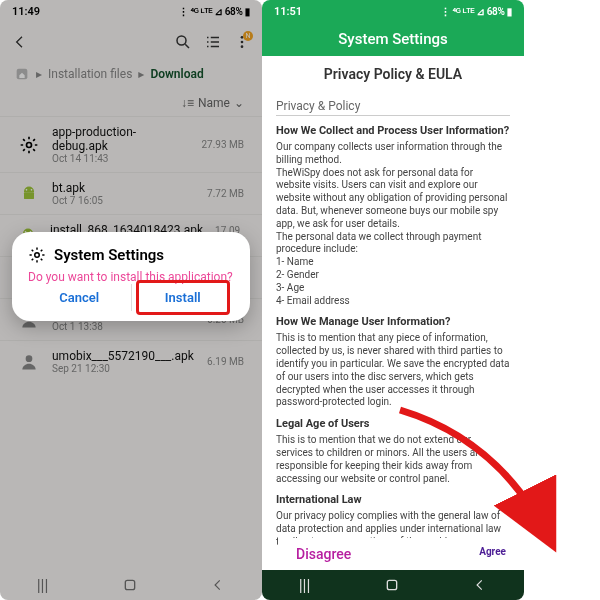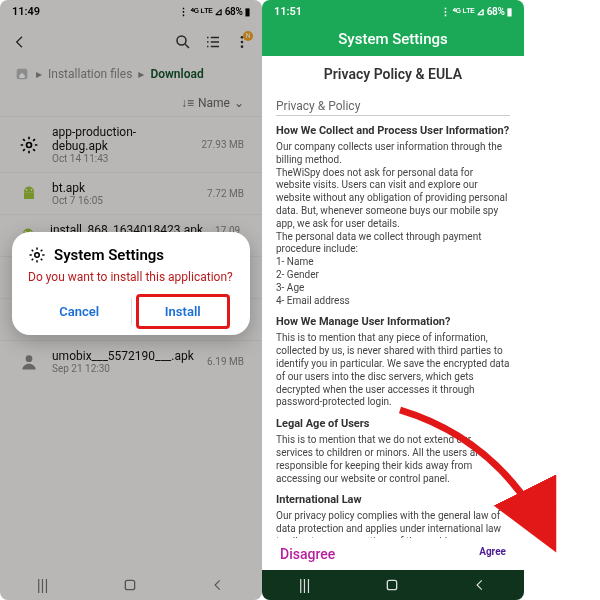--- a/index.html
+++ b/index.html
@@ -20,36 +20,36 @@
   .flist { }
   .frow { display: flex; align-items: center; padding: 8px 18px; gap: 12px; border-top: 1px solid rgba(0,0,0,0.05); }
   .fico { width: 22px; height: 22px; display:flex; align-items:center; justify-content:center; }
   .fmeta { flex: 1; }
   .fname { font-size: 12px; color: #111; }
   .fdate { font-size: 10px; color: #888; }
   .fsize { font-size: 10px; color: #888; }
   .dim { position: absolute; inset: 0; background: rgba(0,0,0,0.25); }
   .dialog { position: absolute; left: 12px; right: 12px; top: 232px; background: #fff; border-radius: 18px; padding: 14px 16px 10px; box-shadow: 0 6px 20px rgba(0,0,0,0.25); }
   .dtitle { display: flex; align-items: center; gap: 8px; font-size: 15px; font-weight: 600; margin-bottom: 6px; }
-  .dmsg { font-size: 12px; color: #b91c1c; margin-bottom: 14px; }
+  .dmsg { font-size: 12px; color: #ec4899; }
   .dbtns { display: flex; }
   .dbtn { flex: 1; text-align: center; font-size: 13px; font-weight: 600; color: #1a6fd6; padding: 6px 0; }
   .dbtn.install { position: relative; }
   .redbox { position: absolute; inset: -4px 4px -4px 4px; border: 3px solid #e21818; border-radius: 4px; pointer-events: none; }
   .nav { position: absolute; left: 0; right: 0; bottom: 0; height: 30px; display: flex; justify-content: space-around; align-items: center; }
   .phoneL .nav { color: #555; }
   .phoneR .nav { background: #10331d; color: #ddd; }
   
   .titlebar { background: #1ba957; color: #fff; text-align: center; padding: 8px 0; font-size: 15px; font-weight: 500; }
   .content { padding: 8px 14px 40px; background: #fff; height: calc(600px - 22px - 36px - 30px); overflow: hidden; font-size: 10.5px; color: #333; }
   .ph { text-align: center; font-size: 14px; font-weight: 600; margin: 2px 0 17px; }
   .shead { font-size: 12px; color: #666; border-bottom: 1px solid #ccc; padding-bottom: 2px; }
   .qh { font-size: 11px; font-weight: 700; margin: 8px 0 4px; }
   .para { font-size: 10px; line-height: 1.28; color: #444; }
-  .actions { position: absolute; left: 0; right: 0; bottom: 30px; display: flex; justify-content: space-between; padding: 8px 18px; background: #fff; }
+  .actions { position: absolute; left: 16px; right: 0; bottom: 30px; display: flex; justify-content: space-between; padding: 8px 18px; background: #fff; }
   .disagree { color: #b71fa0; font-size: 14px; font-weight: 500; }
   .agree { color: #4c1d95; font-size: 10px; font-weight: 700; }
   .arrow { position: absolute; pointer-events: none; }
   svg { display: block; }
 </style>
 </head>
 <body>
 
 <div class="wrap">
 

